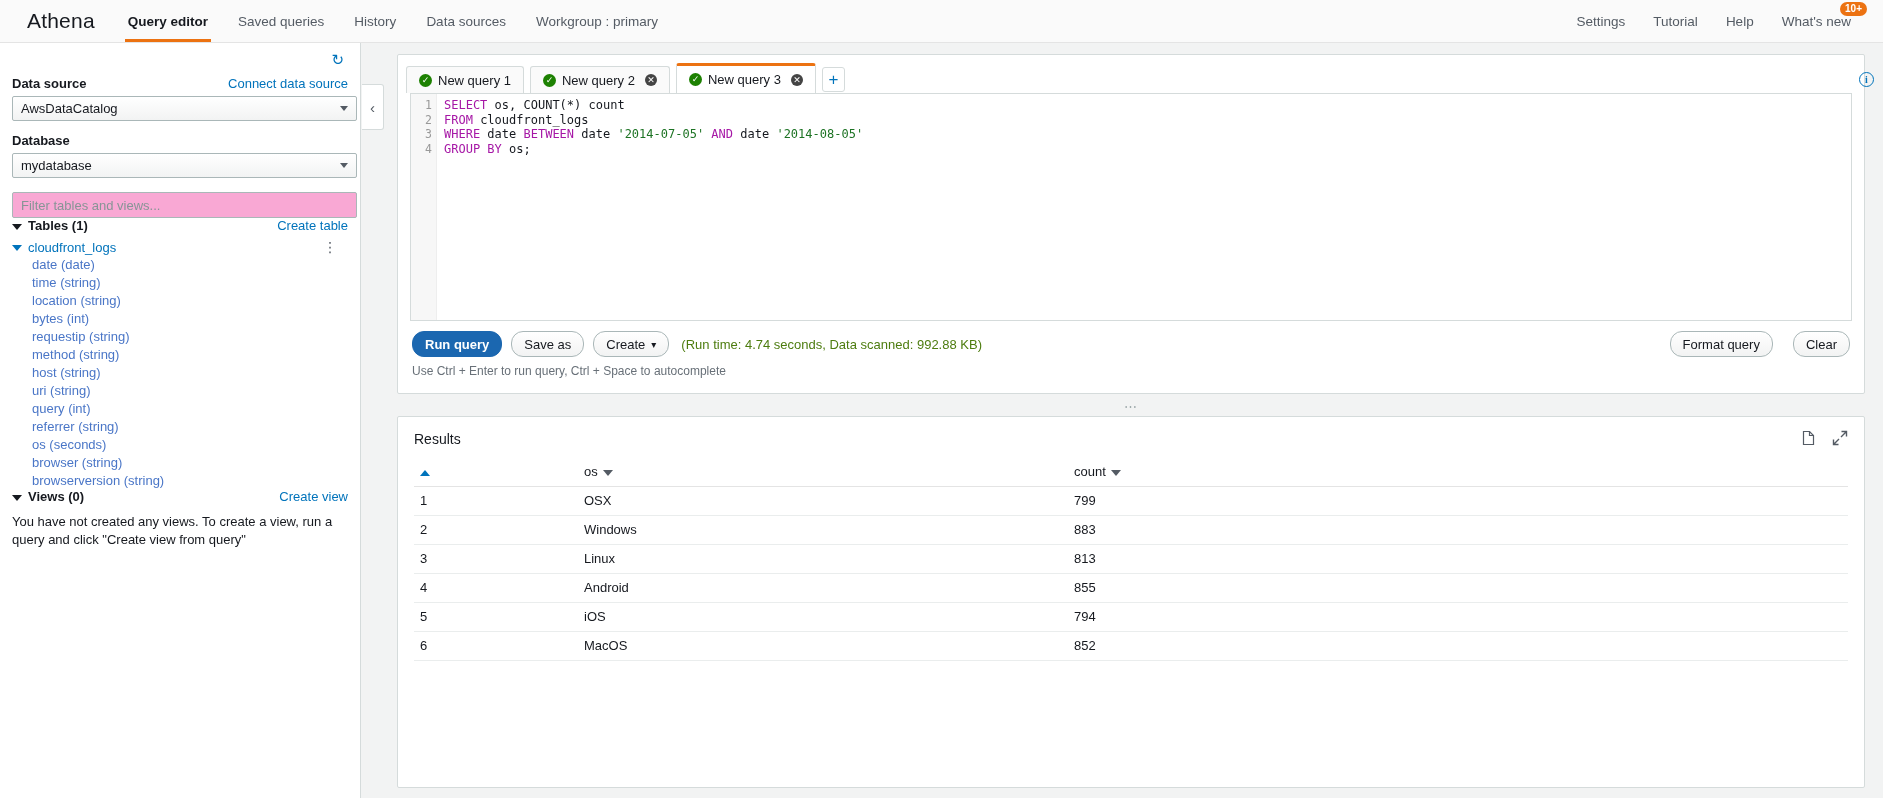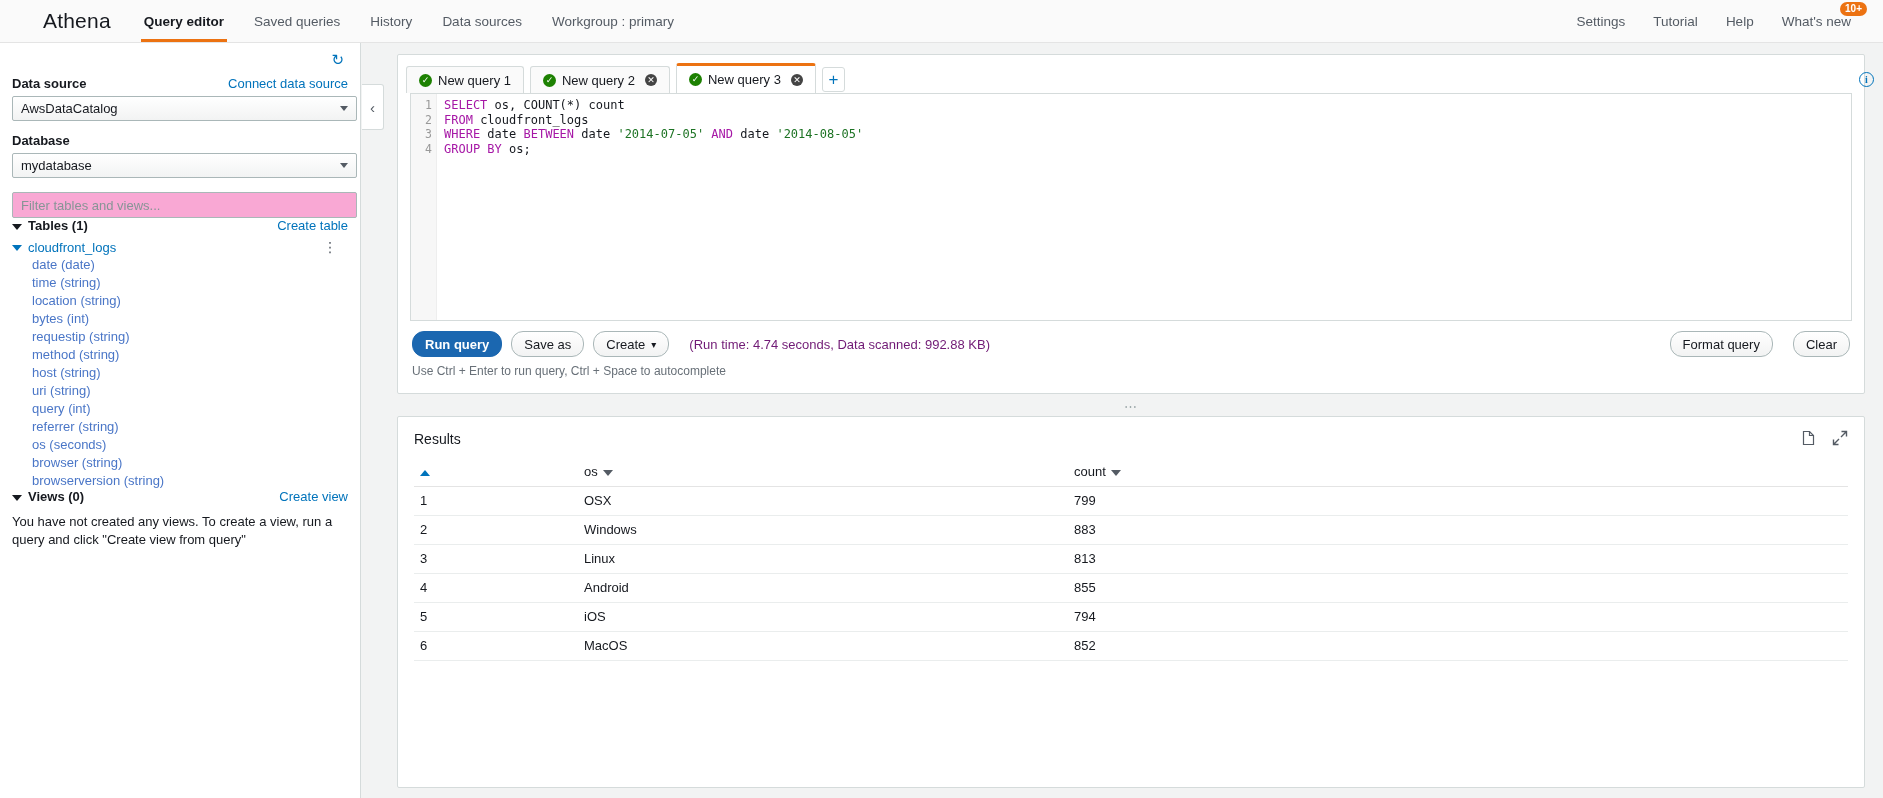--- a/index.html
+++ b/index.html
@@ -11,21 +11,21 @@
     font-family: "Liberation Sans", sans-serif;
     font-size: 13px;
     color: #16191f;
   }
 
   
   .topnav {
     position: absolute; top: 0; left: 0; width: 1883px; height: 43px;
     background: #fafafa;
     border-bottom: 1px solid #e4e4e4;
-    display: flex; align-items: stretch; padding-left: 16px;
+    display: flex; align-items: stretch;
   }
   .brand {
     font-size: 21px; color: #16191f; font-weight: 400;
     padding: 0 18px 0 27px; display: flex; align-items: center;
     letter-spacing: .2px;
   }
   .navitems { display: flex; align-items: stretch; }
   .navitem {
     display: flex; align-items: center; padding: 0 15px;
     font-size: 13.5px; color: #545b64; cursor: pointer;
@@ -163,21 +163,21 @@
     display: flex; align-items: center; padding: 10px 14px 0 14px; gap: 9px;
   }
   .btn {
     height: 26px; padding: 0 12px; border-radius: 12px; font-size: 13px;
     display: flex; align-items: center; cursor: pointer; white-space: nowrap;
     border: 1px solid #aab7b8; background: linear-gradient(#fff, #f2f3f3); color:#16191f;
   }
   .btn.primary {
     background: #1b67b0; border-color: #1b67b0; color: #fff; font-weight: bold;
   }
-  .runinfo { font-size: 13px; color: #701a75; margin-left: 11px; }
+  .runinfo { font-size: 13px; color: #4d7c0f; margin-left: 3px; }
   .hint { font-size: 12px; color: #687078; padding: 7px 14px 0 14px; }
   .right-actions { margin-left: auto; display: flex; gap: 20px; }
 
   .splitter {
     height: 12px; display: flex; align-items: center; justify-content: center;
     color: #879596; font-size: 13px; letter-spacing: 1px; cursor: ns-resize;
     margin-top: 6px;
   }
 
   .results-card { margin-top: 4px; height: 372px; position: relative; padding: 14px 16px 0 16px;}

